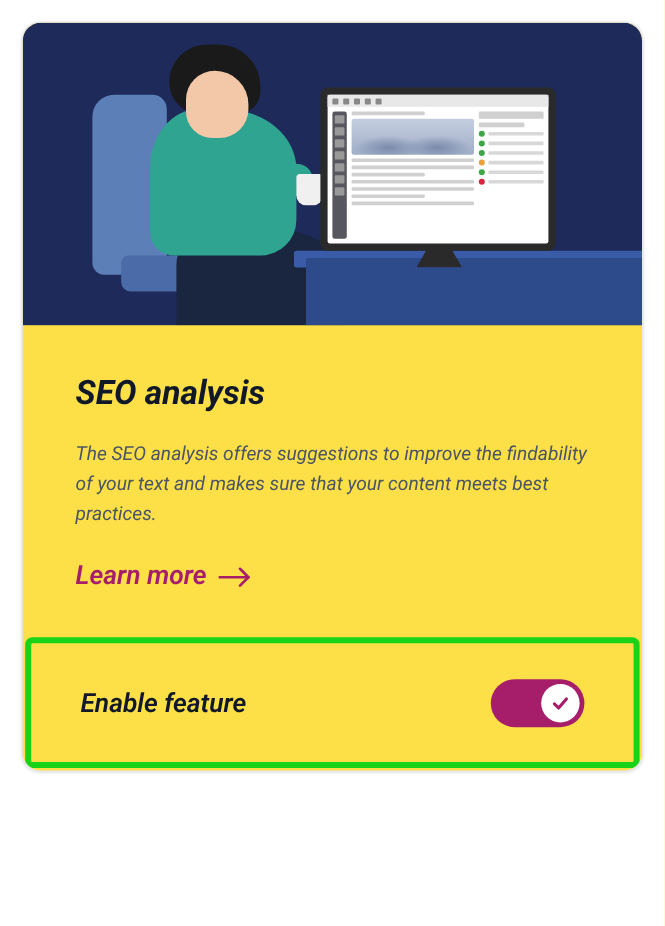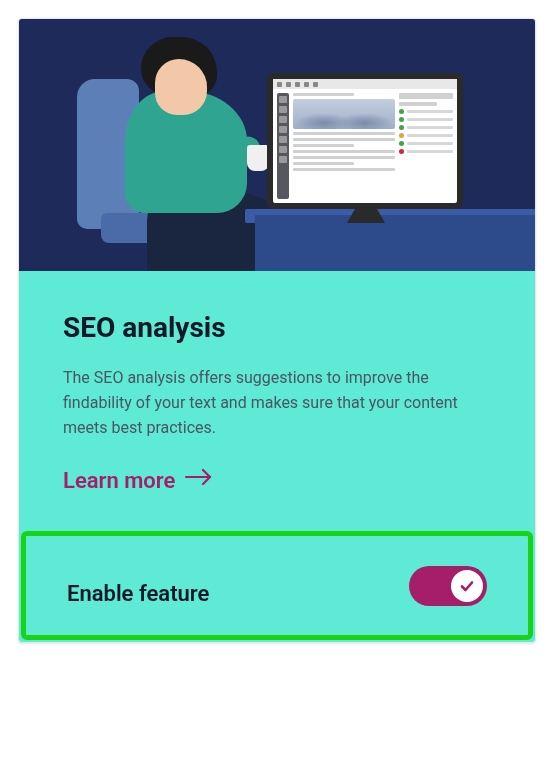--- a/index.html
+++ b/index.html
@@ -5,25 +5,26 @@
   * { box-sizing: border-box; margin: 0; padding: 0; }
   body {
     width: 554px;
     height: 772px;
     font-family: -apple-system, BlinkMacSystemFont, "Segoe UI", Roboto, Helvetica, Arial, sans-serif;
     background: #ffffff;
     padding: 18px;
   }
   .card {
     width: 100%;
-    background: #5eead4;
-    border-radius: 4px;
+    background: #fde047;
+    border-radius: 16px;
     overflow: hidden;
     box-shadow: 0 1px 3px rgba(0,0,0,0.08), 0 1px 2px rgba(0,0,0,0.04);
     border: 1px solid #e5e7eb;
+    font-style: italic;
   }
   .card-image {
     width: 100%;
     height: 252px;
     background: #1e2a5a;
     position: relative;
     overflow: hidden;
   }
   .card-body {
     padding: 40px 44px 36px 44px;
@@ -35,33 +36,34 @@
     margin-bottom: 22px;
   }
   .card-desc {
     font-size: 16px;
     line-height: 1.55;
     color: #4b5563;
     margin-bottom: 28px;
   }
   .learn-more {
     display: inline-flex;
+    align-items: center;
     gap: 10px;
     color: #a61e69;
     font-size: 22px;
     font-weight: 600;
     text-decoration: none;
     cursor: pointer;
   }
   .learn-more svg { display: block; }
   .card-footer {
     border-top: 1px solid transparent;
     padding: 32px 44px 32px 44px;
     display: flex;
-    align-items: flex-end;
+    align-items: center;
     justify-content: space-between;
     outline: 5px solid #19d319;
     outline-offset: -3px;
     border-radius: 4px;
     margin: 4px;
   }
   .footer-label {
     font-size: 22px;
     font-weight: 600;
     color: #111827;

